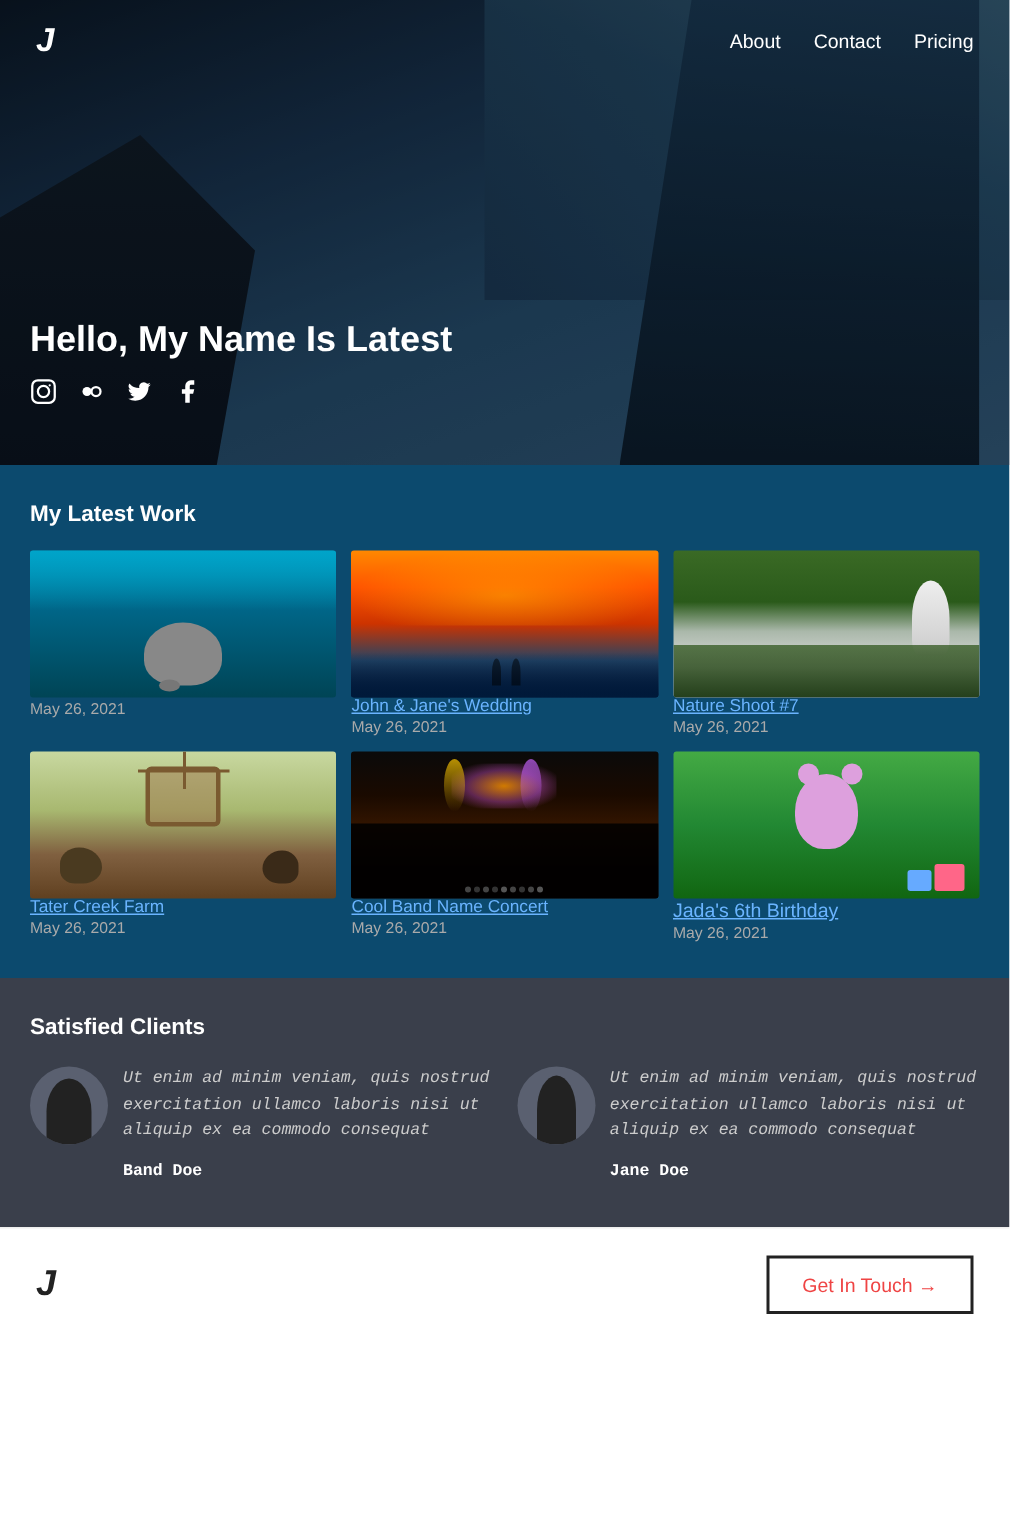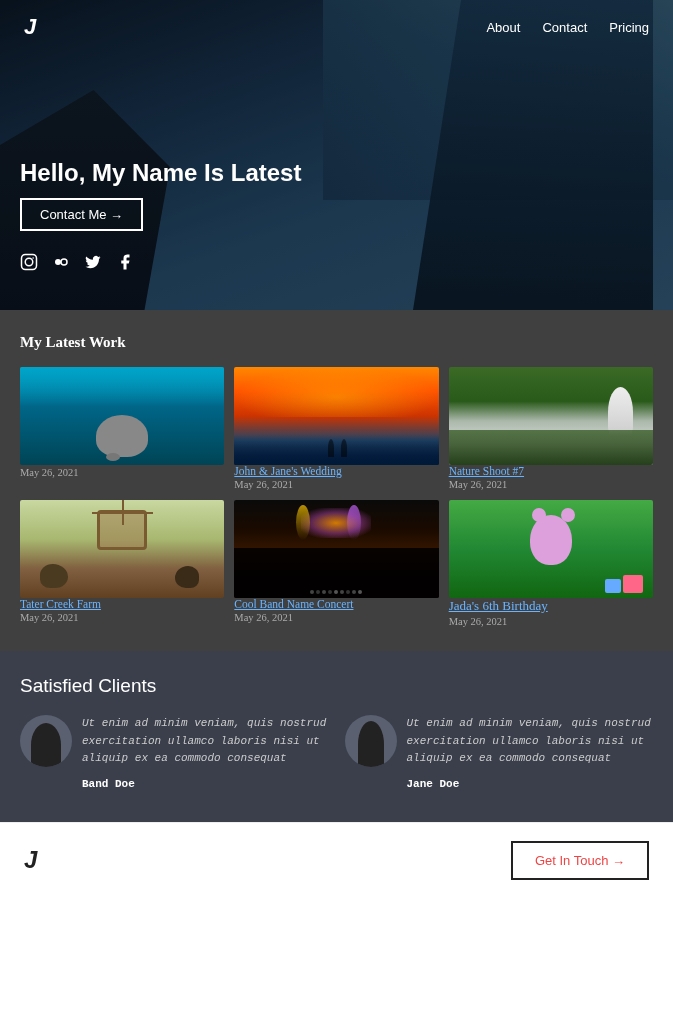--- a/index.html
+++ b/index.html
@@ -24,21 +24,20 @@
     <div style="color:#fff; font-size:22px; font-weight:900; font-style:italic;">J</div>
     <div style="display:flex; gap:22px;">
       <a style="color:#fff; text-decoration:none; font-size:13px;">About</a>
       <a style="color:#fff; text-decoration:none; font-size:13px;text-align:center;">Contact</a>
       <a style="color:#fff; text-decoration:none; font-size:13px;">Pricing</a>
     </div>
   </div>
 
   <div style="position:absolute; bottom:36px; left:20px; color:#fff; max-width:320px;">
     <h1 style="font-size:24px; font-weight:700; margin-bottom:10px; line-height:1.25;">Hello, My Name Is Latest</h1>
-    <button style="border:2px solid #fff; color:#fff; background:transparent; padding:7px 18px; font-size:13px; cursor:pointer; margin-bottom:18px;">Contact Me →</button>
     <div style="display:flex; gap:14px; margin-top:4px;">
       <span style="color:#fff; font-size:15px; cursor:pointer;">
         <svg width="18" height="18" viewBox="0 0 24 24" fill="none" stroke="white" stroke-width="2">
             <rect x="2" y="2" width="20" height="20" rx="5"></rect>
             <circle cx="12" cy="12" r="5"></circle>
             <circle cx="17.5" cy="6.5" r="1" fill="white" stroke="none"></circle>
           </svg>
       </span>
       <span style="color:#fff; font-size:15px; cursor:pointer;">
         <svg width="18" height="18" viewBox="0 0 24 24" fill="white">
@@ -53,21 +52,21 @@
       </span>
       <span style="color:#fff; font-size:15px; cursor:pointer;">
         <svg width="18" height="18" viewBox="0 0 24 24" fill="white">
             <path d="M18 2h-3a5 5 0 00-5 5v3H7v4h3v8h4v-8h3l1-4h-4V7a1 1 0 011-1h3z"></path>
           </svg>
       </span>
     </div>
   </div>
 </div>
 
-<div style="padding:24px 20px; background:#404040;font-family:Liberation Serif, serif;">
+<div style="padding:24px 20px; background:#0c4a6e;">
   <h2 style="font-size:15px; font-weight:700; color:#fff; margin-bottom:16px;">My Latest Work</h2>
   <div style="display:grid; grid-template-columns:repeat(3,1fr); gap:10px;">
 
     <div>
       <div style="width:100%; height:98px; border-radius:2px; overflow:hidden; background:linear-gradient(180deg,#00aacc 0%,#006688 40%,#004455 100%); position:relative;">
         <div style="position:absolute; bottom:8px; left:50%; transform:translateX(-50%); width:52px; height:42px; background:#888; border-radius:50% 50% 40% 40%;"></div>
         <div style="position:absolute; bottom:4px; left:42%; width:14px; height:8px; background:#777; border-radius:50%;"></div>
         <div style="position:absolute; top:0; left:0; right:0; height:40px; background:linear-gradient(180deg, rgba(0,160,200,0.6) 0%, transparent 100%);"></div>
       </div>
       <div style="font-size:10.5px; color:#aaa; margin-top:2px;">May 26, 2021</div>
@@ -139,21 +138,21 @@
         <div style="position:absolute; bottom:5px; right:32px; width:16px; height:14px; background:#66aaff; border-radius:2px;"></div>
       </div>
       <div style="font-size:13px; color:#6ab4ff; text-decoration:underline; cursor:pointer;">Jada's 6th Birthday</div>
       <div style="font-size:10.5px; color:#aaa; margin-top:2px;">May 26, 2021</div>
     </div>
 
   </div>
 </div>
 
 <div style="padding:24px 20px 30px; background:#3a3f4b;">
-  <h2 style="font-size:19px; font-weight:400; color:#fff; margin-bottom:18px;">Satisfied Clients</h2>
+  <h2 style="font-size:15px; font-weight:700; color:#fff; margin-bottom:18px;">Satisfied Clients</h2>
   <div style="display:grid; grid-template-columns:1fr 1fr; gap:16px;font-family:Liberation Mono, monospace;">
 
     <div style="display:flex; gap:10px; align-items:flex-start;">
       <div style="width:52px; height:52px; border-radius:50%; background:#5a6070; flex-shrink:0; overflow:hidden; display:flex; align-items:flex-end; justify-content:center;">
         <div style="width:30px; height:44px; background:#222; border-radius:50% 50% 0 0;"></div>
       </div>
       <div>
         <p style="font-size:11px; color:#ccc; line-height:1.6; margin-bottom:6px; font-style:italic;">Ut enim ad minim veniam, quis nostrud exercitation ullamco laboris nisi ut aliquip ex ea commodo consequat</p>
         <span style="font-size:11px; color:#fff; font-weight:600;">Band Doe</span>
       </div>

